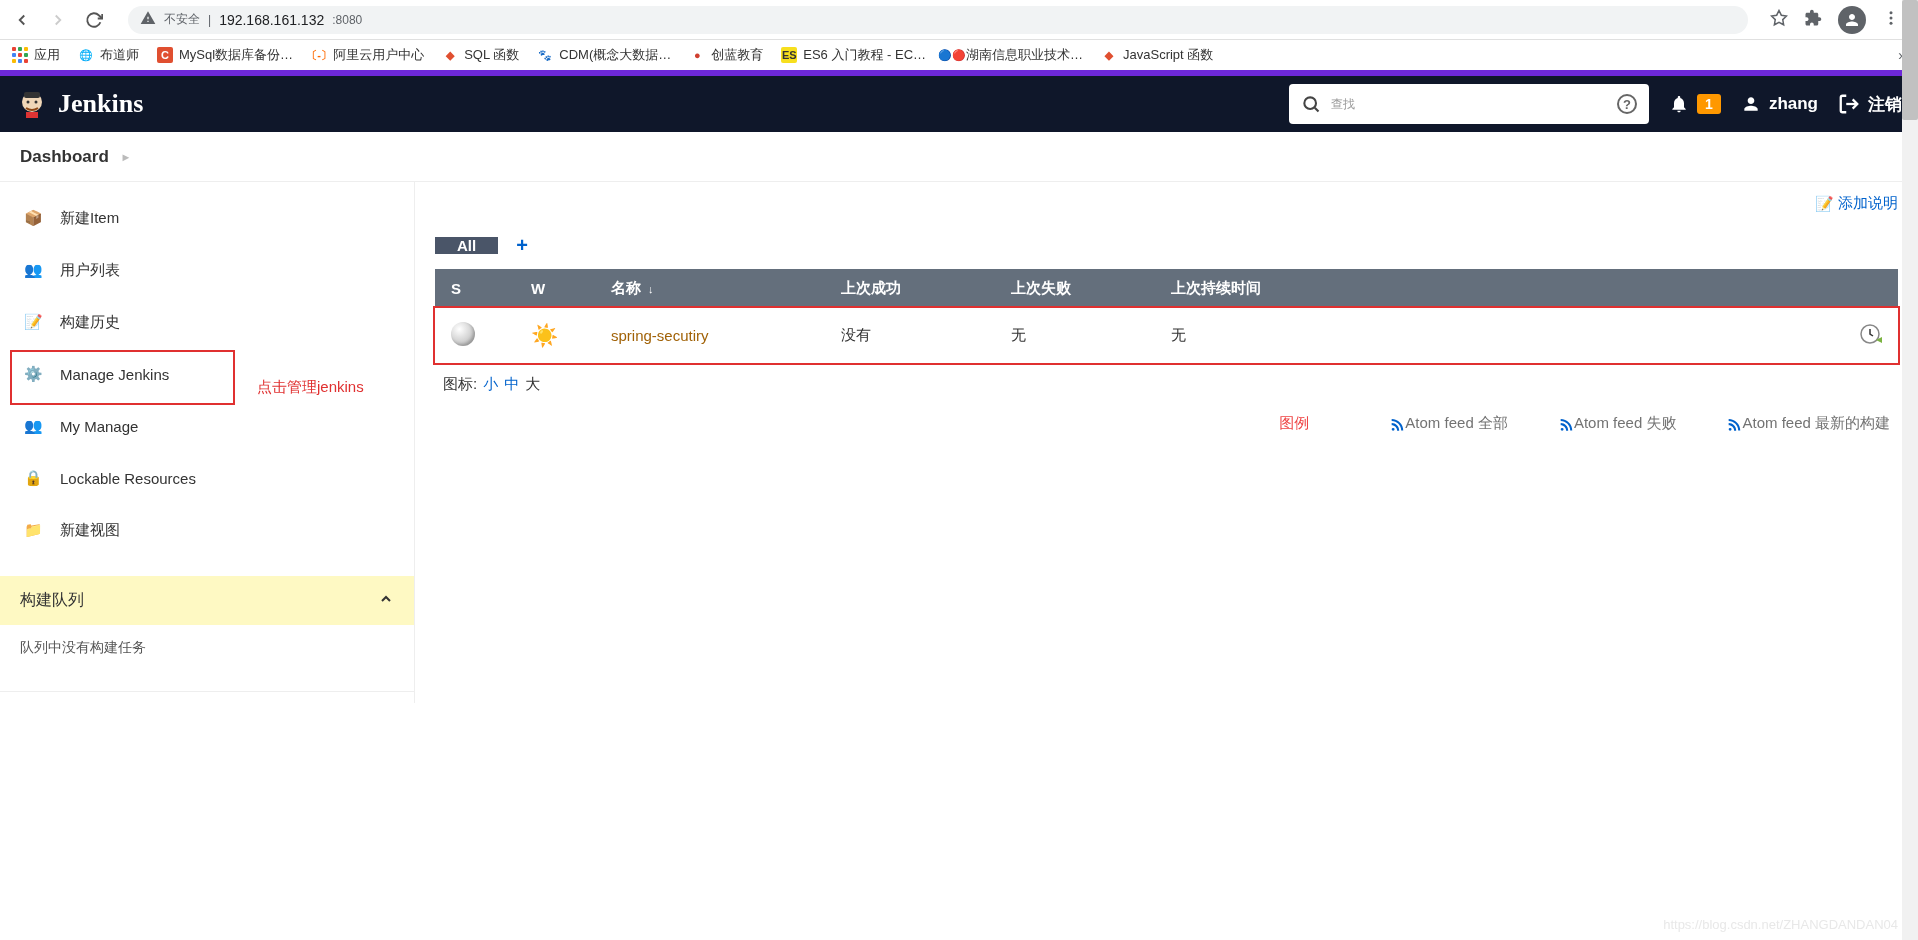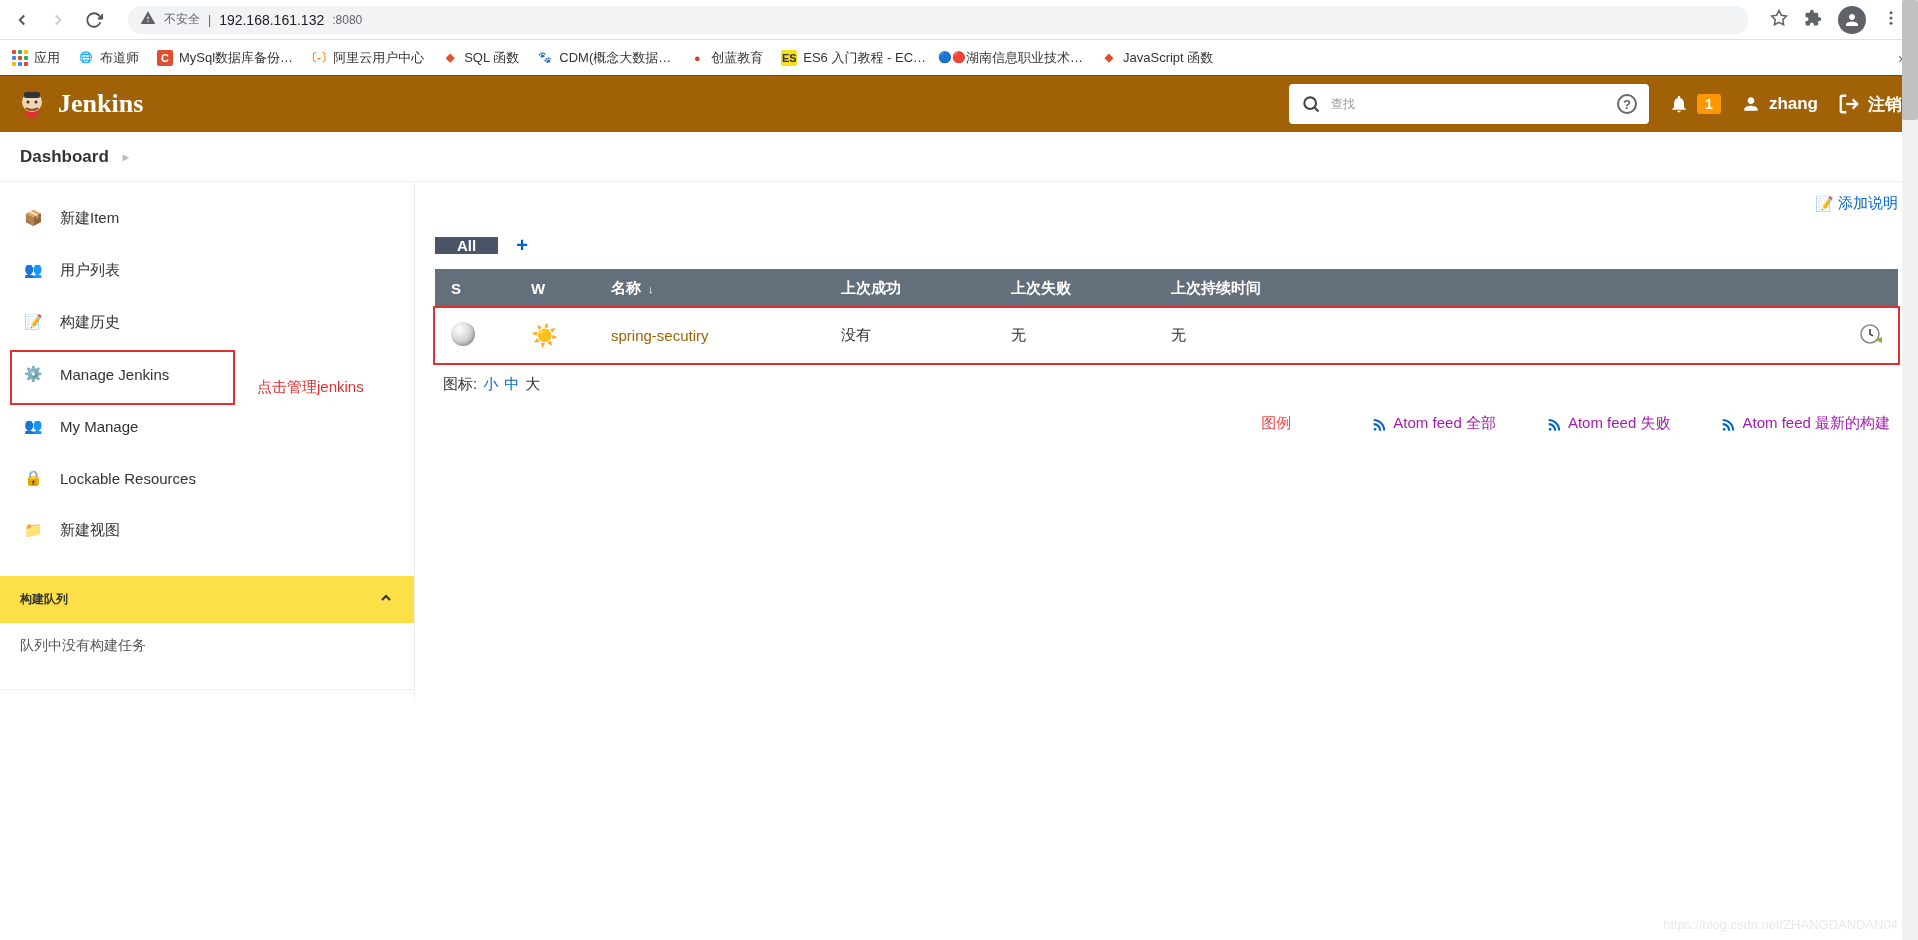--- a/index.html
+++ b/index.html
@@ -11,30 +11,30 @@
     .browser-nav-btn.disabled { color: #ccc; }
     .address-bar { flex: 1; height: 28px; background: #f1f3f4; border-radius: 14px; display: flex; align-items: center; padding: 0 12px; gap: 8px; margin: 0 10px; }
     .security-icon { color: #5f6368; }
     .address-text { color: #5f6368; font-size: 12px; }
     .address-url { color: #202124; font-size: 14px; }
     .browser-right-icons { display: flex; gap: 16px; align-items: center; padding-right: 8px; }
     .star-icon, .ext-icon, .profile-circle, .menu-dots { color: #5f6368; cursor: pointer; }
     .profile-circle { width: 28px; height: 28px; background: #5f6368; border-radius: 50%; display: flex; align-items: center; justify-content: center; color: #fff; }
     
     
-    .bookmarks-bar { height: 36px; display: flex; align-items: center; padding: 0 12px; gap: 18px; border-bottom: 1px solid #6d28d9; }
+    .bookmarks-bar { height: 36px; display: flex; align-items: center; padding: 0 12px; gap: 18px; border-bottom: 6px solid #6d28d9; }
     .bookmark-item { display: flex; align-items: center; gap: 6px; cursor: pointer; font-size: 13px; color: #333; white-space: nowrap; }
     .apps-grid { display: grid; grid-template-columns: repeat(3, 4px); grid-template-rows: repeat(3, 4px); gap: 2px; }
     .apps-grid span { background: currentColor; border-radius: 1px; }
     .apps-grid .r { color: #ea4335; } .apps-grid .y { color: #fbbc04; } .apps-grid .g { color: #34a853; } .apps-grid .b { color: #4285f4; }
     .bm-icon { width: 16px; height: 16px; display: inline-flex; align-items: center; justify-content: center; font-size: 11px; font-weight: bold; border-radius: 2px; }
     .bookmarks-more { margin-left: auto; color: #5f6368; cursor: pointer; }
     
     
-    .jenkins-header { height: 56px; background: #a16207; display: flex; align-items: center; padding: 0 16px; gap: 20px; }
+    .jenkins-header { height: 56px; background: #0f172a; display: flex; align-items: center; padding: 0 16px; gap: 20px; }
     .jenkins-logo { display: flex; align-items: center; gap: 10px; }
     .jenkins-head { width: 32px; height: 32px; }
     .jenkins-text { color: #fff; font-size: 26px; font-weight: bold; font-family: Georgia, serif; }
     .header-spacer { flex: 1; }
     .search-box { background: #fff; border-radius: 4px; height: 40px; display: flex; align-items: center; padding: 0 12px; width: 360px; gap: 10px; }
     .search-input { border: none; outline: none; flex: 1; font-size: 12px; background: transparent; }
     .search-input::placeholder { color: #999; }
     .help-circle { width: 20px; height: 20px; border: 2px solid #666; border-radius: 50%; display: flex; align-items: center; justify-content: center; color: #666; font-weight: bold; font-size: 13px; cursor: pointer; }
     .header-item { color: #fff; display: flex; align-items: center; gap: 8px; font-size: 17px; font-weight: bold; cursor: pointer; }
     .notif-badge { background: #ff9800; color: #fff; padding: 2px 8px; border-radius: 3px; font-size: 14px; font-weight: bold; }
@@ -46,21 +46,21 @@
     
     
     .main-layout { display: flex; }
     .sidebar { width: 415px; border-right: 1px solid #eee; padding-top: 10px; }
     .sidebar-item { display: flex; align-items: center; padding: 14px 22px; gap: 14px; cursor: pointer; font-size: 15px; color: #333; }
     .sidebar-icon { width: 24px; height: 24px; display: flex; align-items: center; justify-content: center; }
     .annotation-box { position: absolute; border: 2px solid #e03030; pointer-events: none; }
     .annotation-text { color: #e03030; font-size: 15px; position: absolute; margin-left: 15px; }
     
     .panel { margin-top: 20px; }
-    .panel-header { background: #fde047; padding: 14px 20px; display: flex; align-items: center; justify-content: space-between; font-size: 12px; font-weight: bold; cursor: pointer; }
+    .panel-header { background: #fef9c3; padding: 14px 20px; display: flex; align-items: center; justify-content: space-between; font-size: 16px; font-weight: normal; cursor: pointer; }
     .panel-body { padding: 14px 20px; font-size: 14px; color: #555; }
     
     
     .content { flex: 1; padding: 20px; position: relative; }
     .add-desc { position: absolute; top: 12px; right: 20px; display: flex; align-items: center; gap: 4px; color: #0062cc; font-size: 15px; cursor: pointer; font-weight: 500; }
     
     .tabs { display: flex; align-items: center; margin-top: 20px; }
     .tab { padding: 0 22px; background: #4a5568; color: #fff; font-weight: bold; cursor: pointer; font-size: 15px; }
     .tab-add { padding: 12px 18px; color: #0062cc; font-size: 20px; font-weight: bold; cursor: pointer; }
     
@@ -71,21 +71,21 @@
     .job-link { color: #a16207; cursor: pointer; }
     .sort-arrow { font-size: 11px; margin-left: 4px; }
     
     .table-row-highlight { outline: 2px solid #e03030; }
     
     .icon-footer { padding: 12px 8px; font-size: 15px; display: flex; gap: 6px; align-items: center; }
     .icon-size-link { color: #0062cc; cursor: pointer; }
     .icon-size-current { color: #333; }
     
     .feed-links { display: flex; justify-content: flex-end; gap: 50px; padding: 8px; font-size: 15px; }
-    .feed-link { color: #a21caf; cursor: pointer; display: flex; align-items: center; gap: 6px; font-weight: 500; }
+    .feed-link { color: #737373; cursor: pointer; display: flex; align-items: center; font-weight: 500; }
     .legend-link { color: #ef4444; cursor: pointer; font-weight: 500; margin-right: 30px; }
     
     
     .status-ball { width: 24px; height: 24px; border-radius: 50%; background: radial-gradient(circle at 35% 30%, #fff, #ddd 40%, #aaa); display: inline-block; box-shadow: inset -2px -2px 3px rgba(0,0,0,0.2); }
     .weather-sun { font-size: 22px; }
     .build-btn-clock { width: 24px; height: 24px; display: inline-block; }
     
     .scrollbar-v { position: fixed; right: 0; top: 0; width: 16px; height: 100%; background: #f1f1f1; }
     .scrollbar-thumb { background: #c1c1c1; width: 100%; height: 120px; border-radius: 2px; }
     

